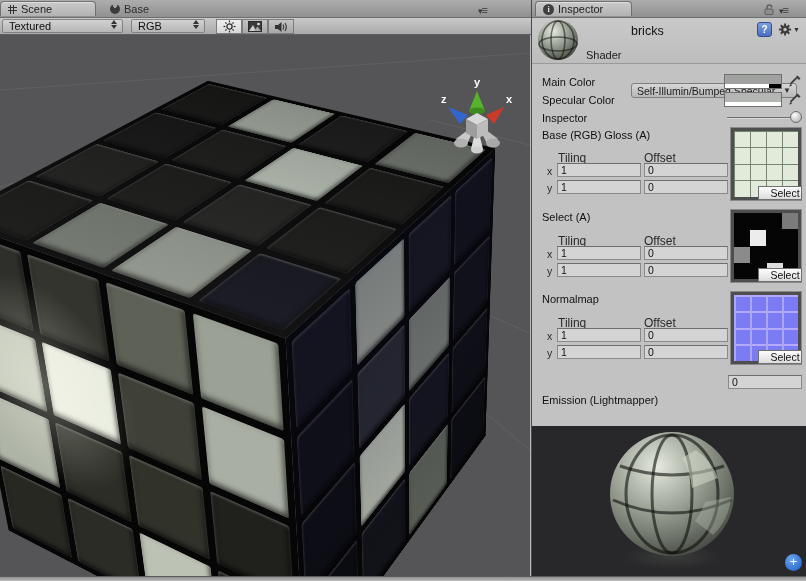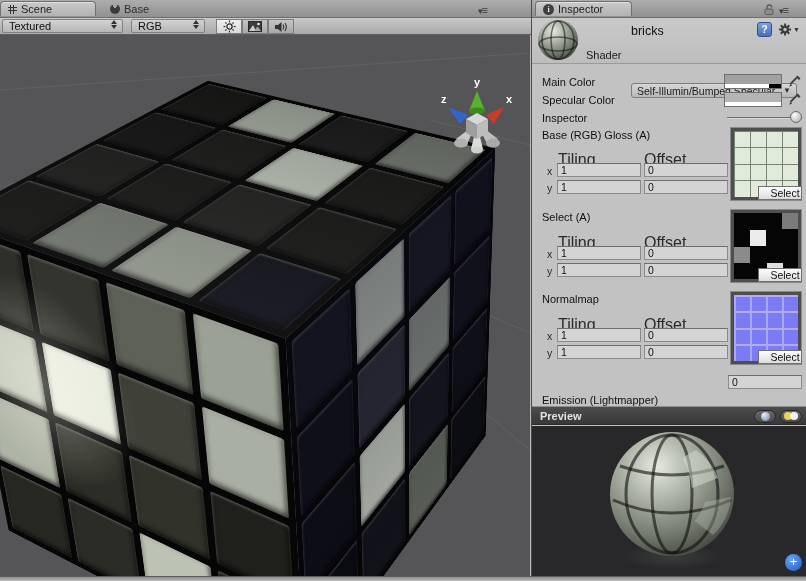--- a/index.html
+++ b/index.html
@@ -100,21 +100,21 @@
   .swatch .a .k { position:absolute; right:0; top:0; bottom:0; width:22%; background:#000; }
   .dropper { position:absolute; left:256px; width:14px; height:15px; cursor:pointer; }
 
   #shine-track { position:absolute; left:195px; top:117px; width:74px; height:2px; background:#6e6e6e;
                  border-bottom:1px solid #d8d8d8; cursor:pointer; }
   #shine-knob { position:absolute; left:258px; top:111px; width:12px; height:12px; border-radius:50%;
                 background:radial-gradient(circle at 35% 30%, #fdfdfd, #c2c2c2 70%, #9a9a9a);
                 border:1px solid #6a6a6a; cursor:pointer; }
 
   .sec-label { position:absolute; left:10px; font-size:11px; color:#111; }
-  .th { position:absolute; font-size:16px; color:#2a2a2a; }
+  .th { position:absolute; font-size:12px; color:#2a2a2a; }
   .axlab { position:absolute; font-size:10.5px; color:#2a2a2a; }
   .field { position:absolute; height:14px; background:linear-gradient(#d8d8d8,#câ€‹fcfcf); background:#d4d4d4;
            border:1px solid #8a8a8a; border-top-color:#6d6d6d; font-family:"Liberation Sans",sans-serif;
            font-size:10.5px; color:#111; padding:0 3px; }
   .thumb { position:absolute; left:199px; width:70px; height:72px; border:3px solid #4e4e4e;
            box-shadow:0 0 0 1px #8a8a8a; cursor:pointer; }
   .thumb.base { background:
       repeating-linear-gradient(to right, #76856f 0 1px, rgba(0,0,0,0) 1px 16px),
       repeating-linear-gradient(to bottom, #76856f 0 1px, rgba(0,0,0,0) 1px 16.5px),
       #e2ebdb; }
@@ -414,30 +414,20 @@
   <input class="field" style="left: 25px; top: 328px; width: 84px;" readonly="" value="1">
   <input class="field" style="left: 112px; top: 328px; width: 84px;" readonly="" value="0">
   <div class="axlab" style="left:15px;top:347px;">y</div>
   <input class="field" style="left: 25px; top: 345px; width: 84px;" readonly="" value="1">
   <input class="field" style="left: 112px; top: 345px; width: 84px;" readonly="" value="0">
   <div class="select-btn" style="top:350px;">Select</div>
 
   <div class="prop-label" style="top:394px;">Emission (Lightmapper)</div>
   <input class="field" style="left: 196px; top: 375px; width: 74px;" readonly="" value="0">
 
-  <div id="preview-header">
-    <span id="preview-title">Preview</span>
-    <div class="pv-btn" style="left:222px;">
-      <span class="dot" style="width:9px;height:9px;background:radial-gradient(circle at 35% 30%,#e8edf5,#8fa0c0 70%,#5a6a8a);"></span>
-    </div>
-    <div class="pv-btn" style="left:248px;">
-      <span class="dot" style="width:8px;height:8px;background:#e8d25a;margin-right:-3px;"></span>
-      <span class="dot" style="width:8px;height:8px;background:#f2f2f2;"></span>
-    </div>
-  </div>
   <div id="preview-body">
     <div id="pv-shadow"></div>
     <div id="pv-sphere" class="ball">
       <svg class="ball-lines" width="124" height="124" viewBox="0 0 124 124">
         <g fill="none" stroke="rgba(12,15,10,.6)" stroke-width="3">
           <ellipse cx="62" cy="62" rx="20" ry="59"></ellipse>
           <ellipse cx="62" cy="62" rx="46" ry="59"></ellipse>
           <path d="M3 68 q59 26 118 0"></path>
           <path d="M10 34 q52 18 104 0"></path>
         </g>

